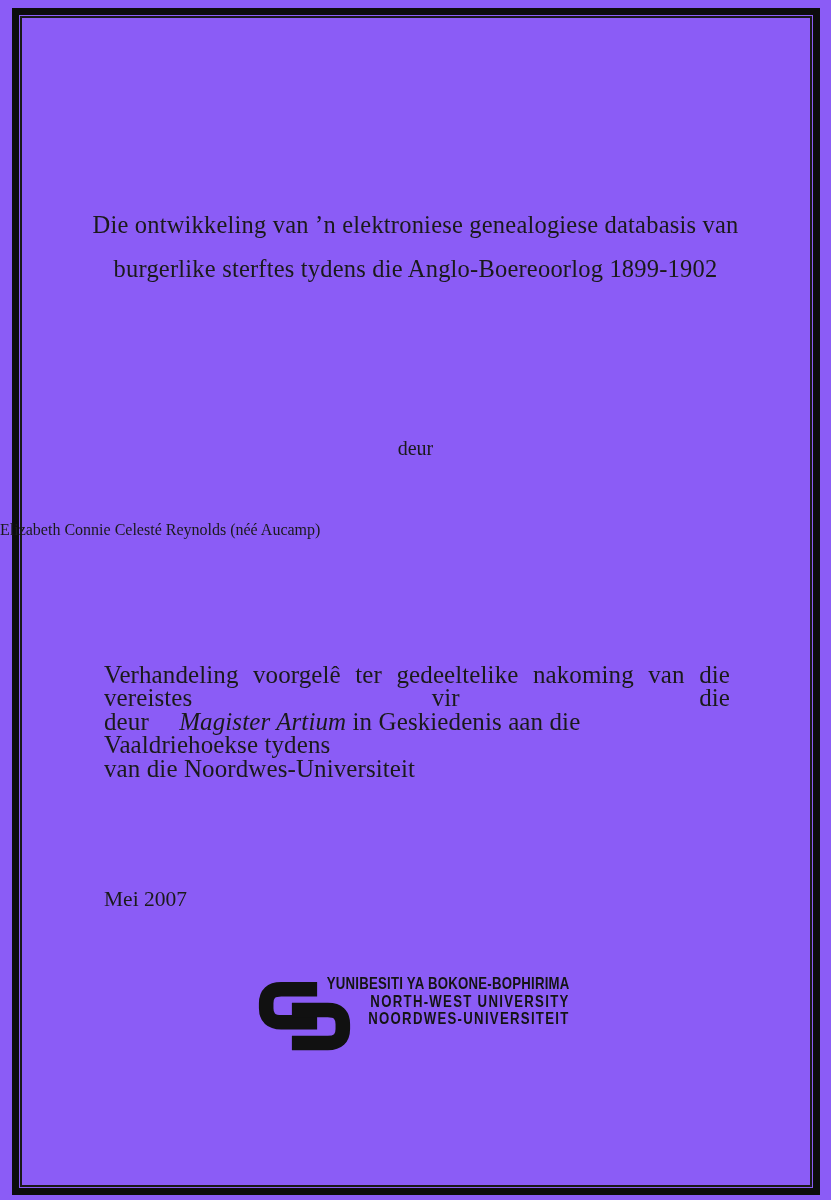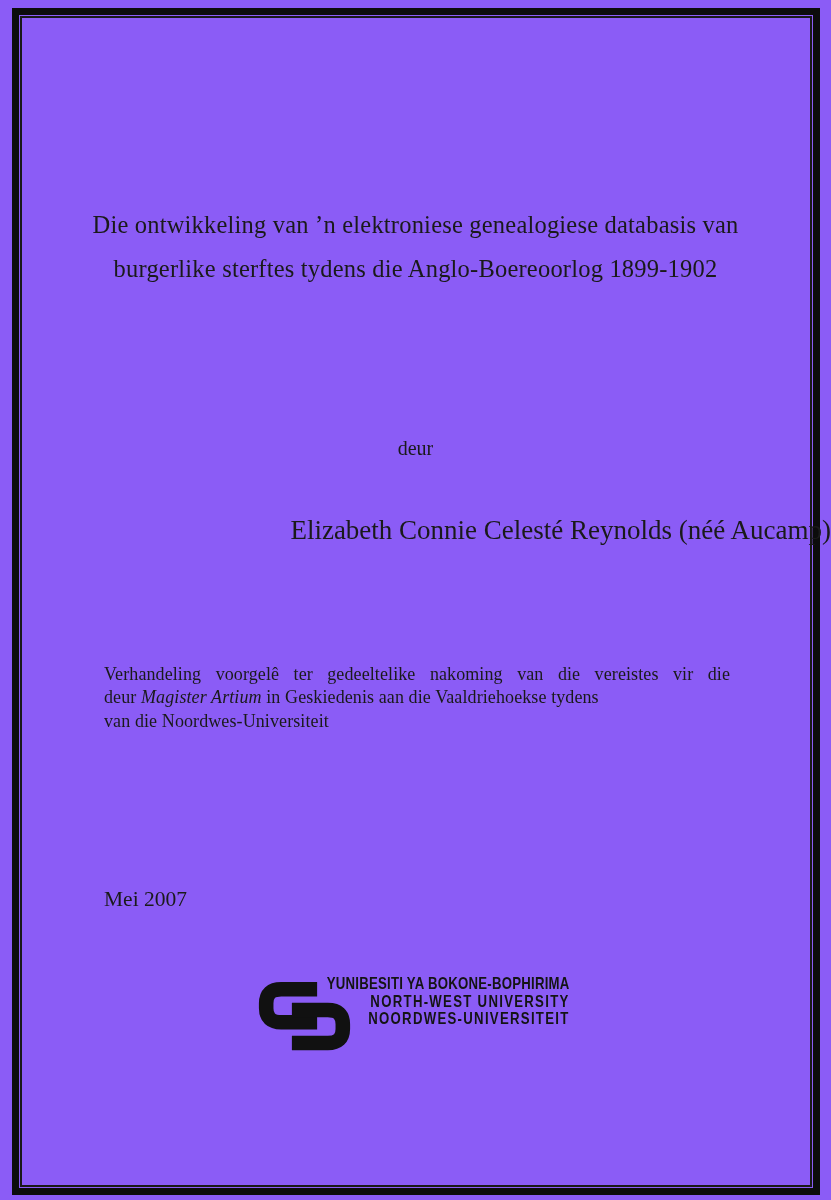--- a/index.html
+++ b/index.html
@@ -38,38 +38,39 @@
   .byline {
     position: absolute;
     top: 434px; left: 0; right: 0;
     text-align: center;
     font-size: 20px;
     line-height: 28px;
   }
   .author {
     position: absolute;
     top: 514px; left: 0; right: 0;
-    text-align: right;
-    font-size: 27px;
+    text-align: left;
+    font-size: 16px;
     line-height: 32px;
   }
   .statement {
     position: absolute;
     top: 663px; left: 104px;
     width: 626px;
-    font-size: 18px;
+    font-size: 25px;
     line-height: 23.4px;
     letter-spacing: 0.1px;
   }
   .statement .justified {
     text-align: justify;
     text-align-last: justify;
   }
   .statement .italic {
     font-style: italic;
+    margin-left: 24px;
   }
   .supervisor-block {
     position: absolute;
     top: 886px; left: 104px;
     font-size: 21.5px;
     line-height: 27.5px;
   }
   .logo-mark {
     position: absolute;
     left: 256px; top: 974px;

